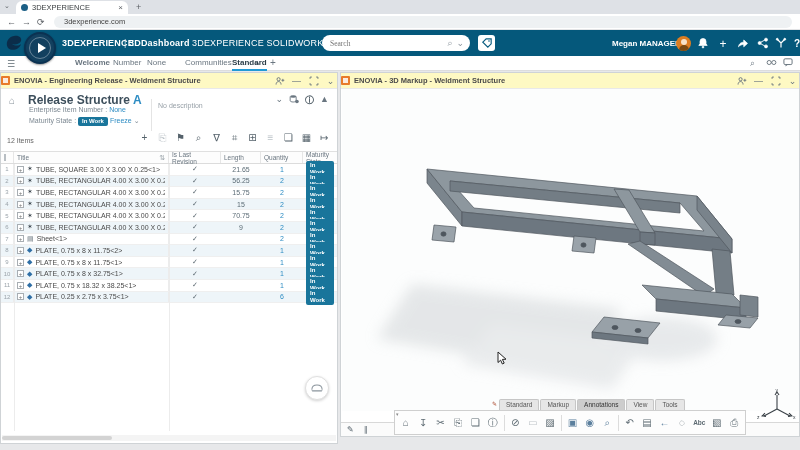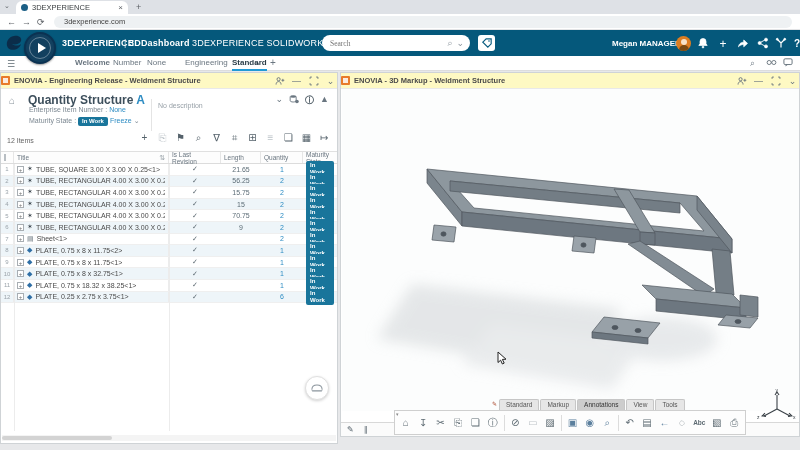--- a/index.html
+++ b/index.html
@@ -247,21 +247,21 @@
     <span class="wi">—</span>
     <span class="wi">
       <svg viewBox="0 0 14 14">
           <path d="M1.5 4V1.5H4M10 1.5h2.5V4M12.5 10v2.5H10M4 12.5H1.5V10"></path>
         </svg>
     </span>
     <span class="wi">⌄</span>
   </div>
 
   <span id="homeico">⌂</span>
-  <span id="ptitle"><span>Quantity Structure</span> <span id="prev">A</span></span>
+  <span id="ptitle"><span>Release Structure</span> <span id="prev">A</span></span>
   <span class="titleicons" style="right:8px;">
     <span>⌄</span>
     <span>
       <svg width="10" height="10" viewBox="0 0 12 12">
           <ellipse cx="5" cy="3" rx="3.6" ry="1.6" fill="#6a7680"></ellipse>
           <path d="M1.4 3v5c0 .9 1.6 1.6 3.6 1.6S8.6 8.9 8.6 8V3" fill="none" stroke="#6a7680" stroke-width="1.1"></path>
           <circle cx="9.5" cy="9" r="2.2" fill="#6a7680"></circle>
         </svg>
     </span>
     <span style="color:#55626b;font-weight:bold;">ⓘ</span>
@@ -617,14 +617,14 @@
         <path d="M33 26.2 l2.8,2.6 -3.8,.6"></path>
       <path d="M21 22 L8 29"></path>
         <path d="M9 26.2 l-2.8,2.6 3.8,.6"></path>
     </g>
     <text x="19.5" y="4.5" font-size="5" fill="#3a4147">y</text>
     <text x="37" y="32" font-size="5" fill="#3a4147">x</text>
     <text x="1" y="32" font-size="5" fill="#3a4147">z</text>
   </svg>
 </div>
 
-<span class="navtab" style="left: 75px; font-weight: bold;">Welcome</span><span class="navtab" style="left: 113px;">Number</span><span class="navtab" style="left: 147px;">None</span><span class="navtab" style="left: 185px;">Engineering</span><span class="navtab active" style="left: 232px;">Standard</span>
+<span class="navtab" style="left: 75px; font-weight: bold;">Welcome</span><span class="navtab" style="left: 113px;">Number</span><span class="navtab" style="left: 147px;">None</span><span class="navtab" style="left: 185px;">Communities</span><span class="navtab active" style="left: 232px;">Standard</span>
 
 
 </body></html>

